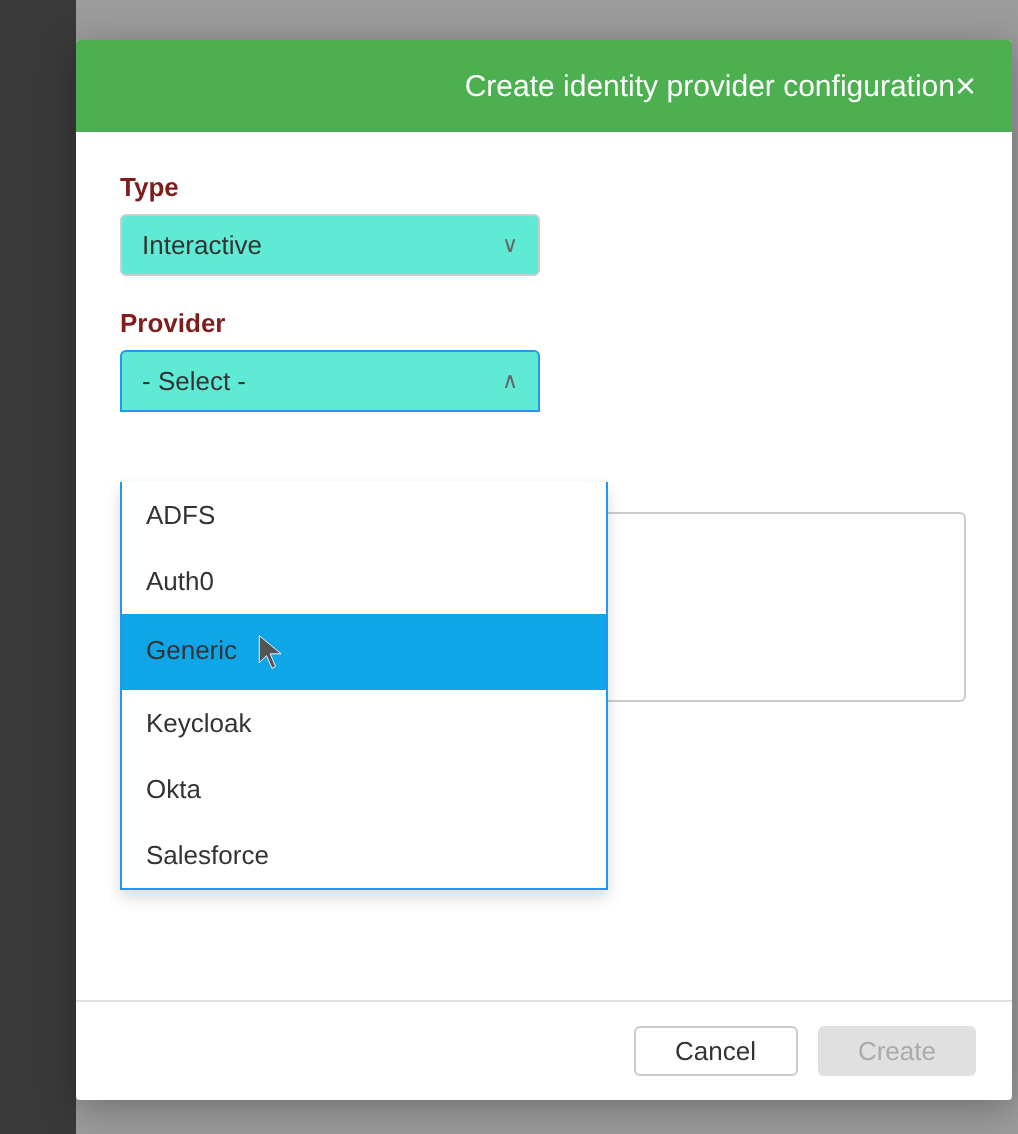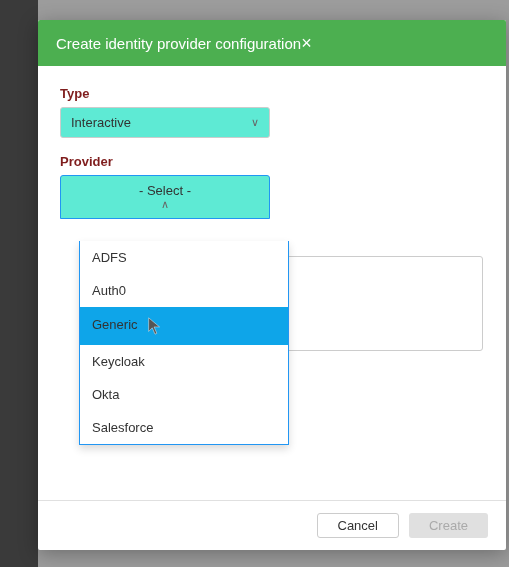--- a/index.html
+++ b/index.html
@@ -41,21 +41,21 @@
       box-shadow: 0 4px 20px rgba(0,0,0,0.3);
       display: flex;
       flex-direction: column;
       z-index: 10;
     }
     .modal-header {
       background: #4caf50;
       padding: 14px 18px;
       display: flex;
       align-items: center;
-      justify-content: flex-start;
+      justify-content: flex-end;
       border-radius: 2px 2px 0 0;
     }
     .modal-title {
       color: #fff;
       font-size: 15px;
       font-weight: normal;
     }
     .close-btn {
       color: #fff;
       font-size: 18px;
@@ -99,37 +99,35 @@
       cursor: pointer;
       display: flex;
       align-items: center;
       justify-content: space-between;
       user-select: none;
     }
     .select-control.open {
       border-color: #2196f3;
       border-bottom-left-radius: 0;
       border-bottom-right-radius: 0;
-      flex-direction: column;
     }
     .select-control .chevron {
       color: #666;
       font-size: 11px;
     }
     .dropdown-menu {
       position: absolute;
       top: 175px;
       left: 22px;
-      width: 210px;
+      width: 244px;
       background: #fff;
       border: 1px solid #2196f3;
       border-top: none;
       z-index: 100;
       box-shadow: 0 4px 8px rgba(0,0,0,0.15);
-      margin-left: 19px;
     }
     .dropdown-item {
       padding: 9px 12px;
       font-size: 13px;
       color: #333;
       cursor: pointer;
     }
     .dropdown-item.highlighted {
       background: #0ea5e9;
     }

